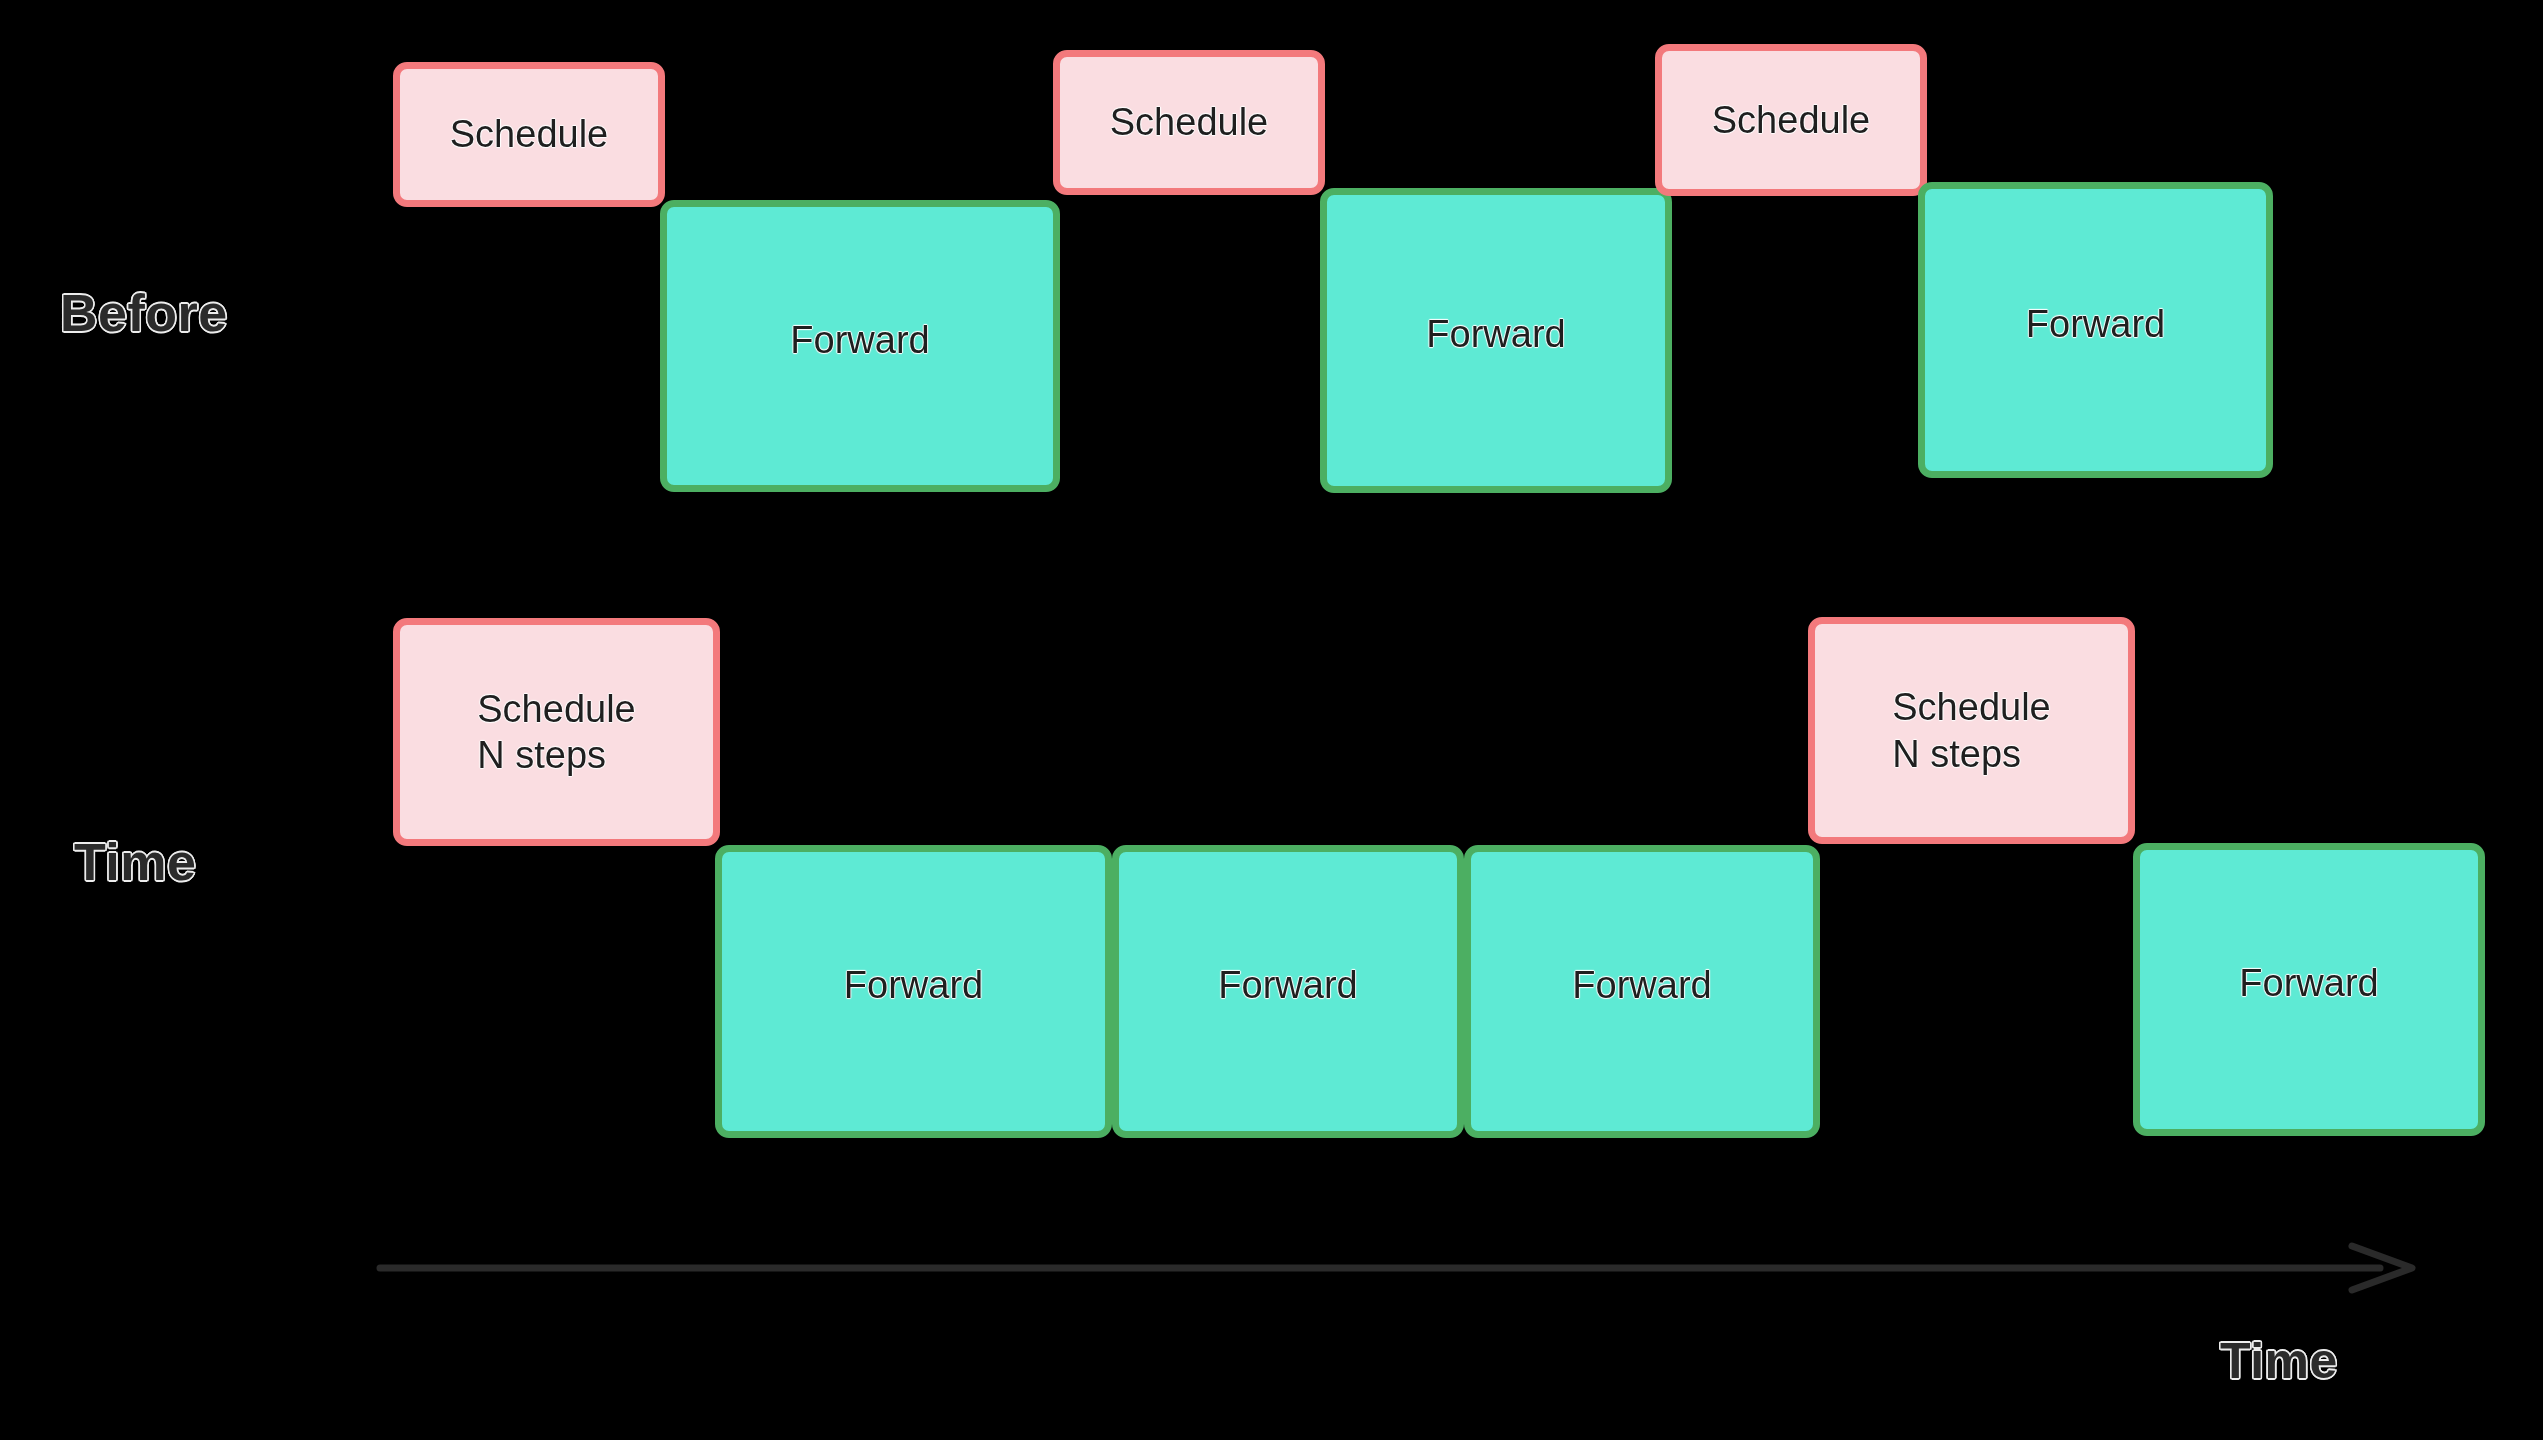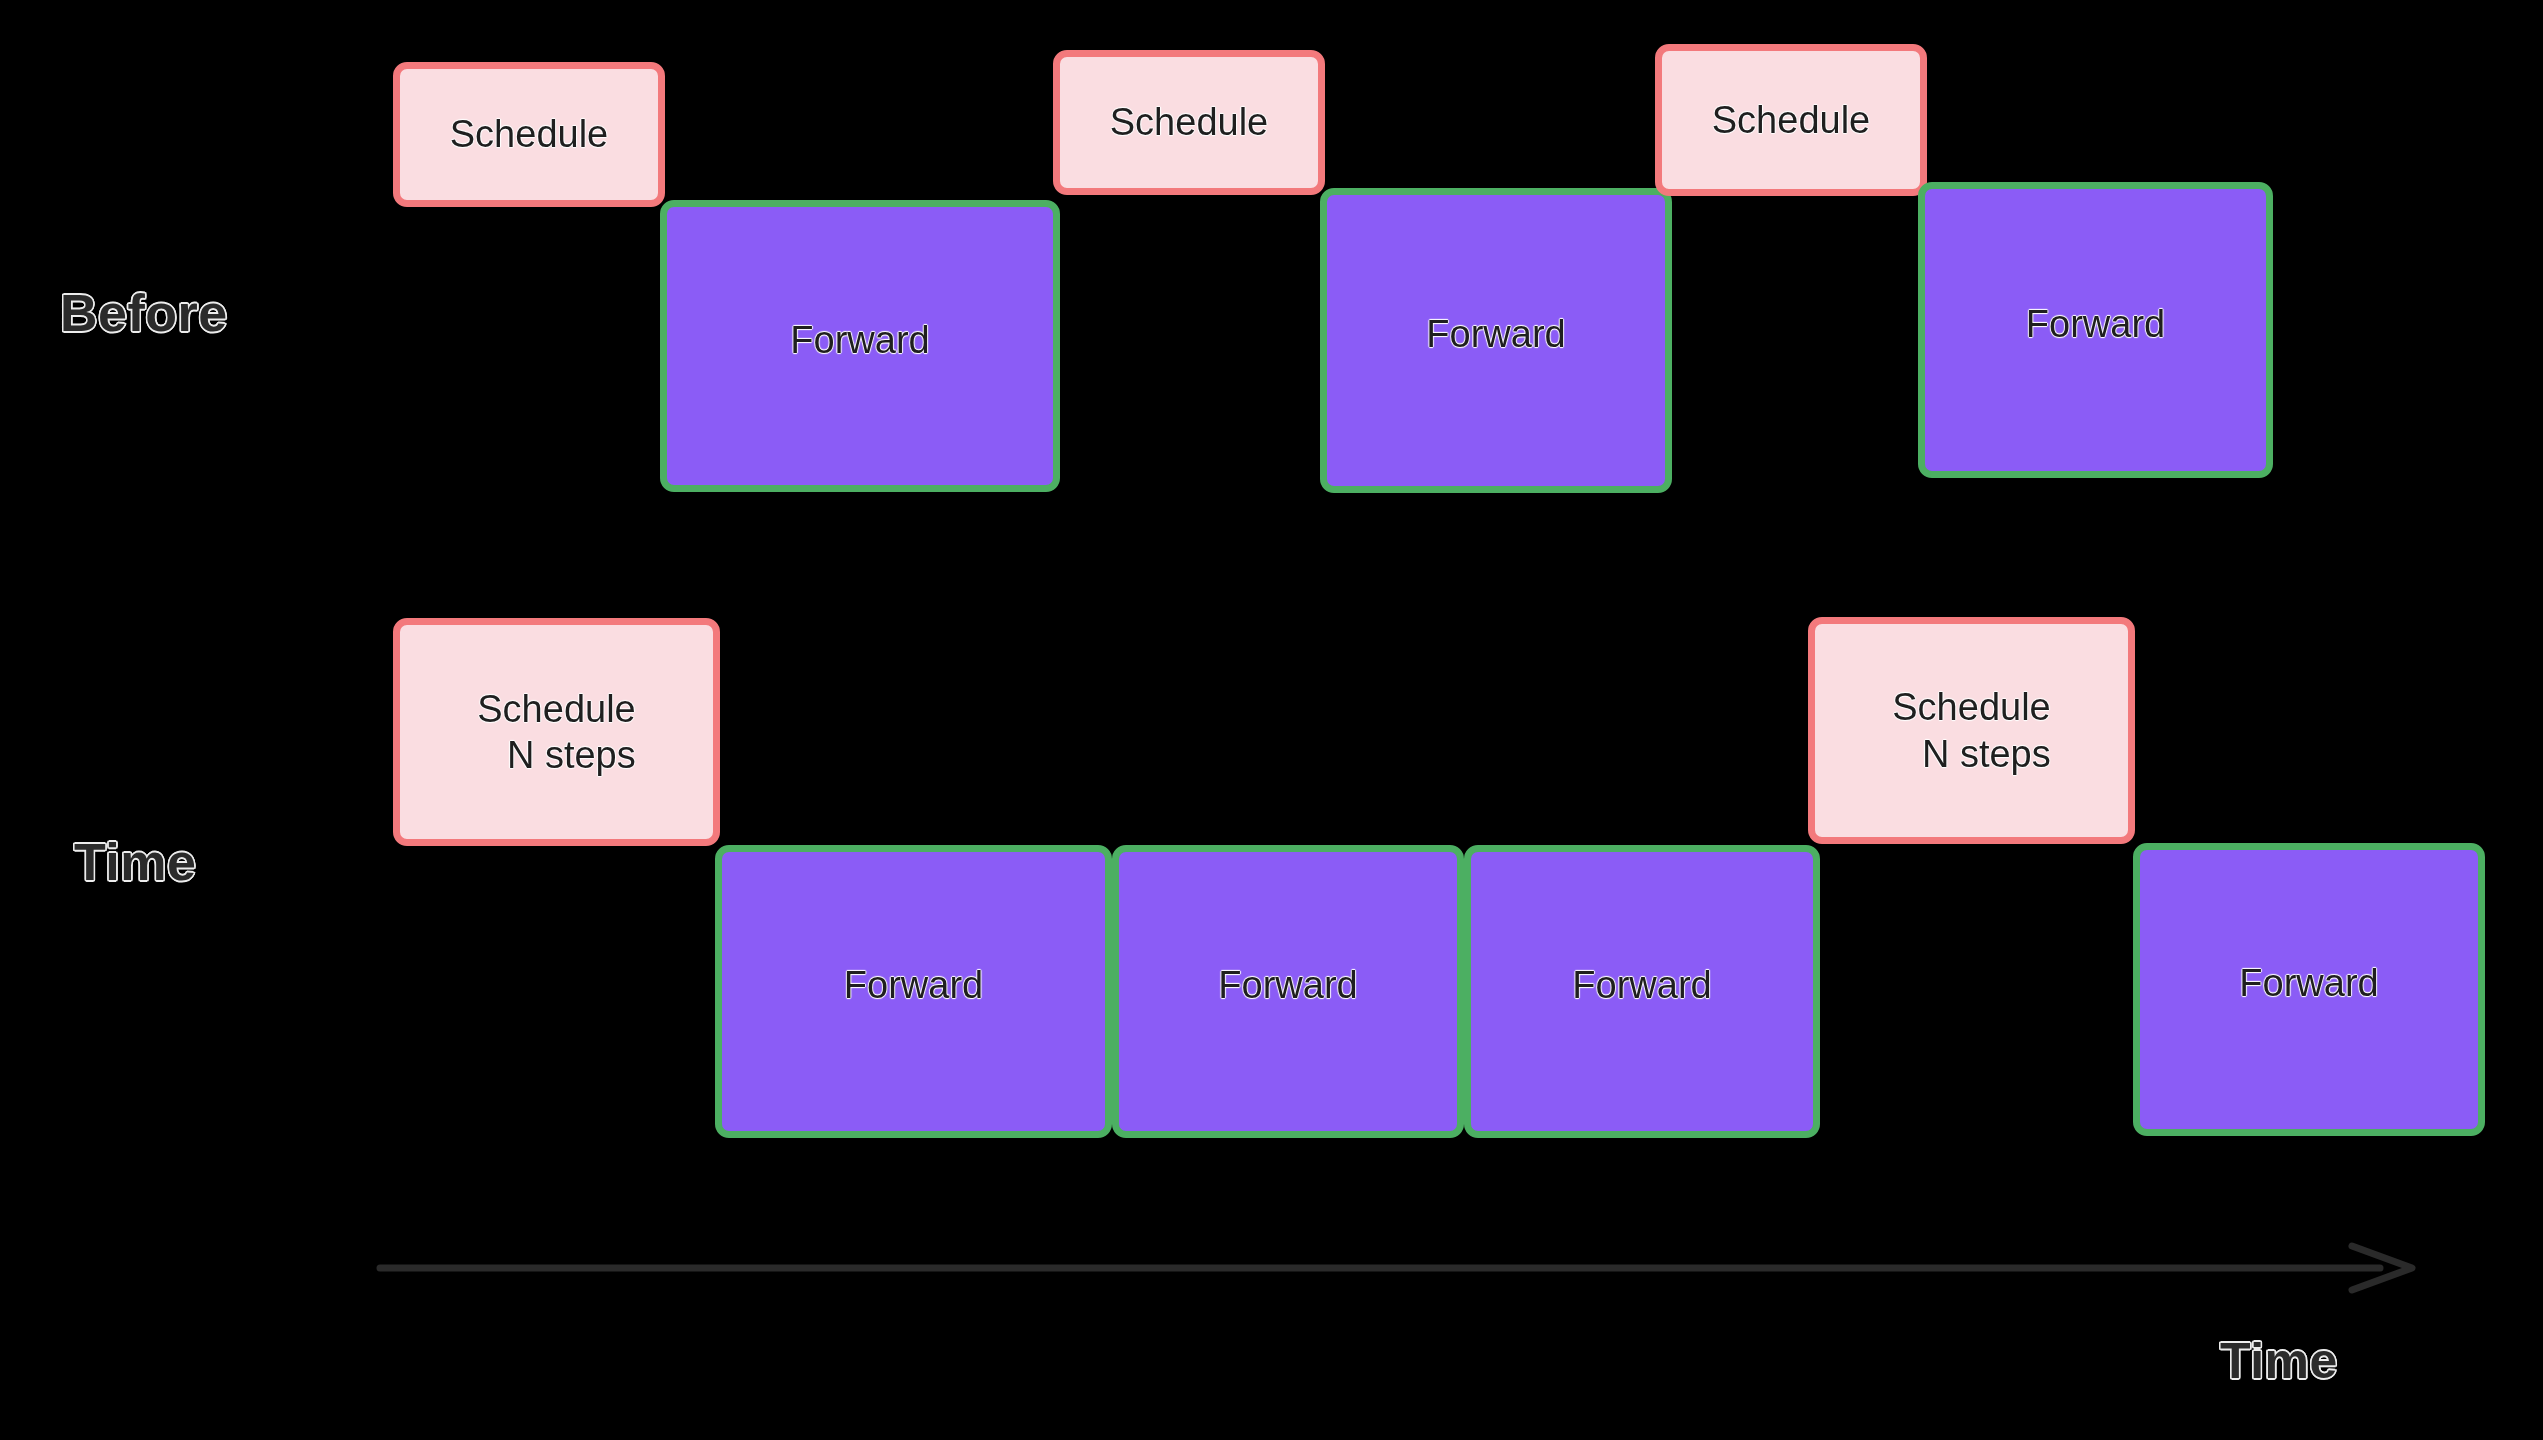--- a/index.html
+++ b/index.html
@@ -40,21 +40,21 @@
   #label-before { left: 60px;  top: 283px; }
   #label-after  { left: 74px;  top: 832px; }
 
   
   .block {
     position: absolute;
     box-sizing: border-box;
     display: flex;
     align-items: center;
     justify-content: center;
-    text-align: right;
+    text-align: left;
     border-radius: 14px;
     border-style: solid;
   }
   .block .block-label {
     font-size: 38px;
     font-weight: 400;
     color: #1f1f1f;
     line-height: 1.22;
     white-space: pre-line;
     text-shadow:
@@ -62,21 +62,21 @@
        0.8px 0 1px #ffffff, -0.8px 0 1px #ffffff,
        0 0.8px 1px #ffffff, 0 -0.8px 1px #ffffff;
   }
 
   .block.schedule {
     background: #fadde1;
     border-color: #f3797c;
     border-width: 7px;
   }
   .block.forward {
-    background: #8b5cf6;
+    background: #5eead4;
     border-color: #4caf62;
     border-width: 7px;
   }
 
   
   .block.forward .block-label { transform: translateY(-6px); }
 
   
   #time-axis {
     position: absolute;

